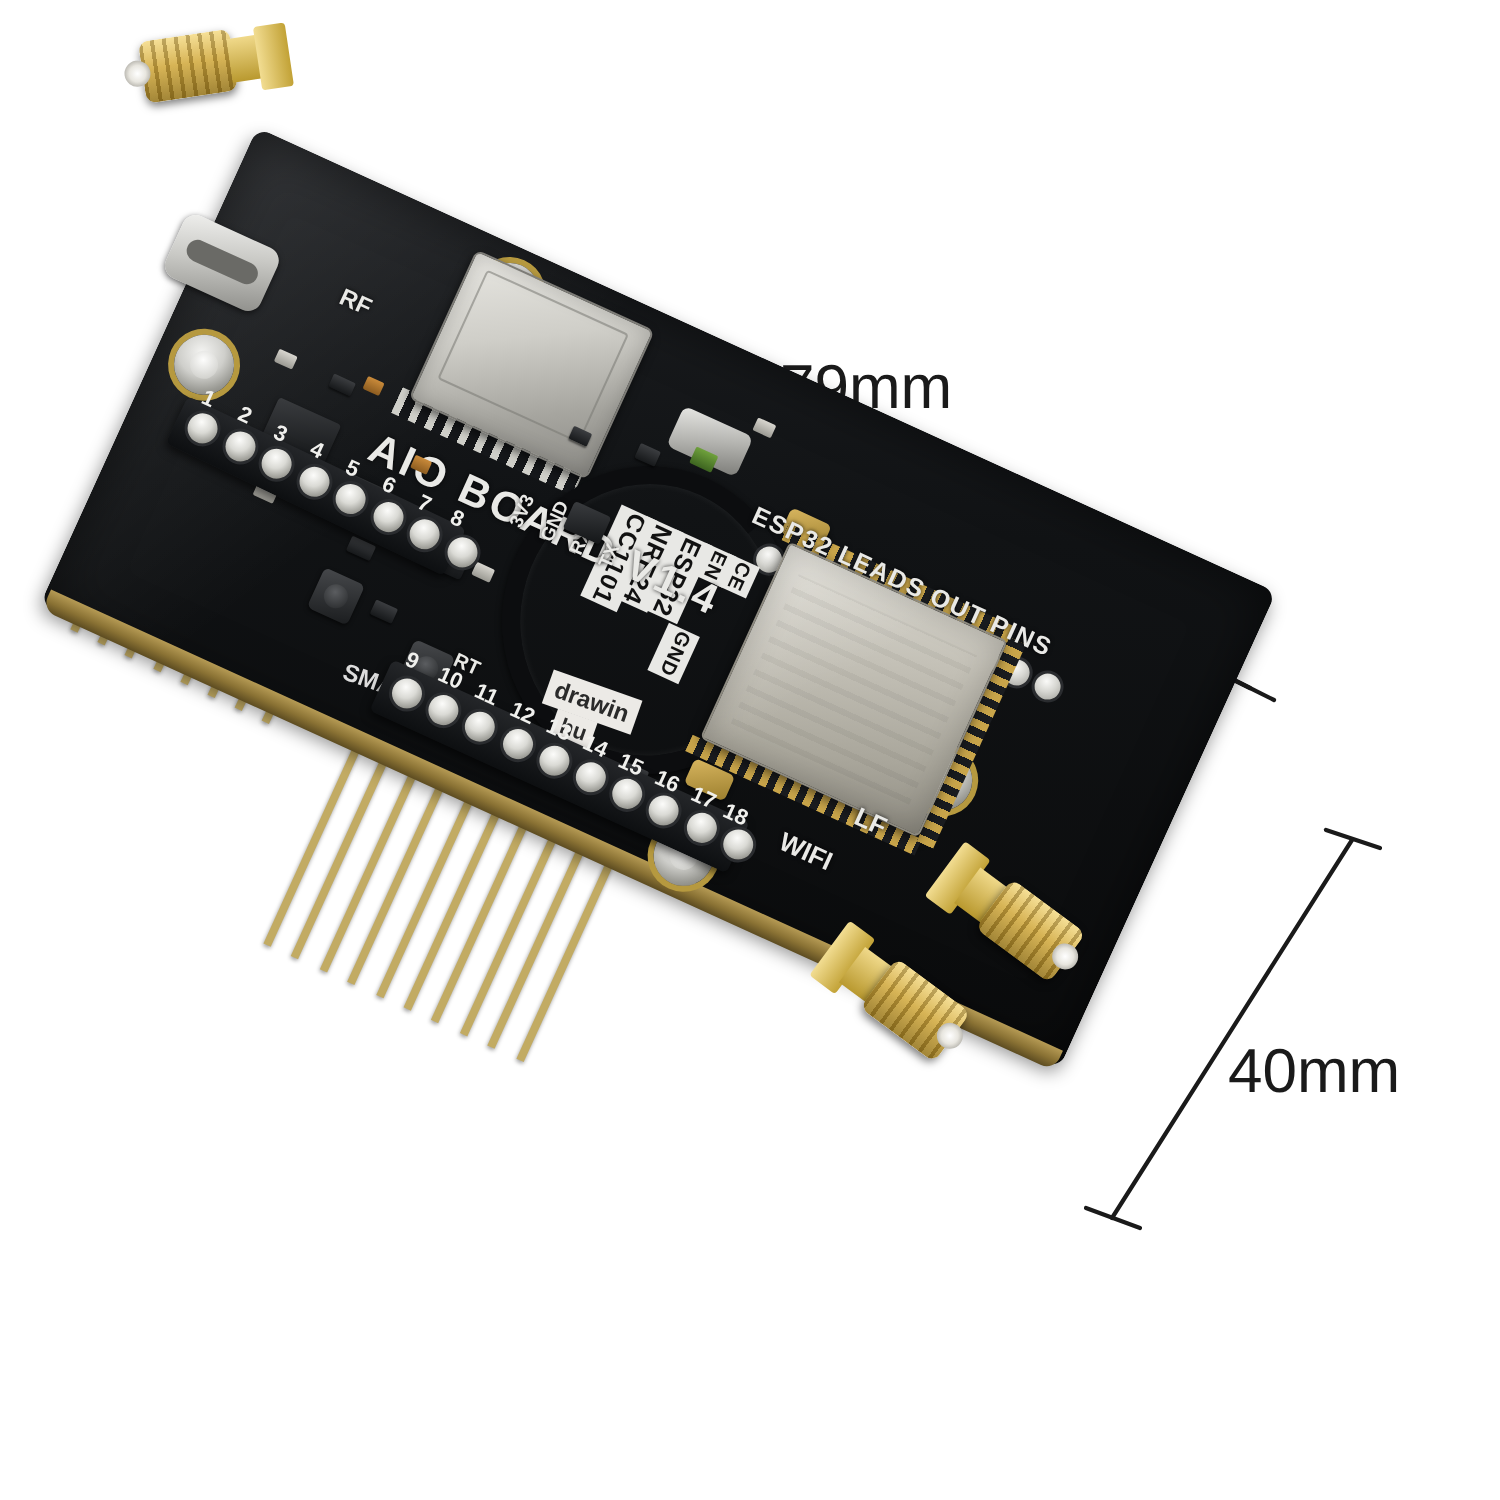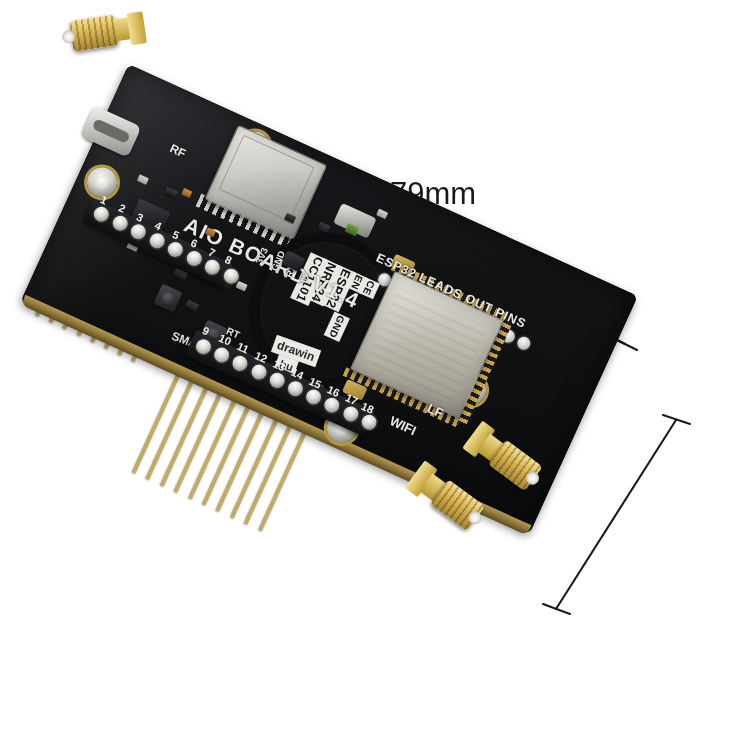--- a/index.html
+++ b/index.html
@@ -248,20 +248,21 @@
       <line x1="180" y1="122" x2="207" y2="135"></line>
       <line x1="613" y1="338" x2="637" y2="350"></line>
 
       <line x1="676" y1="420" x2="556" y2="609"></line>
       <line x1="663" y1="415" x2="690" y2="424"></line>
       <line x1="543" y1="604" x2="570" y2="614"></line>
     </g>
   </svg>
 
   <div class="dim-label" id="label-79">79mm</div>
+  <div class="dim-label" id="label-40">40mm</div>
 
   <div id="board-wrap">
 
     <div class="legs" style="left:20px;top:150px;transform:rotate(1deg);">
       <div class="leg"></div>
         <div class="leg"></div>
         <div class="leg"></div>
         <div class="leg"></div>
       <div class="leg"></div>
         <div class="leg"></div>

